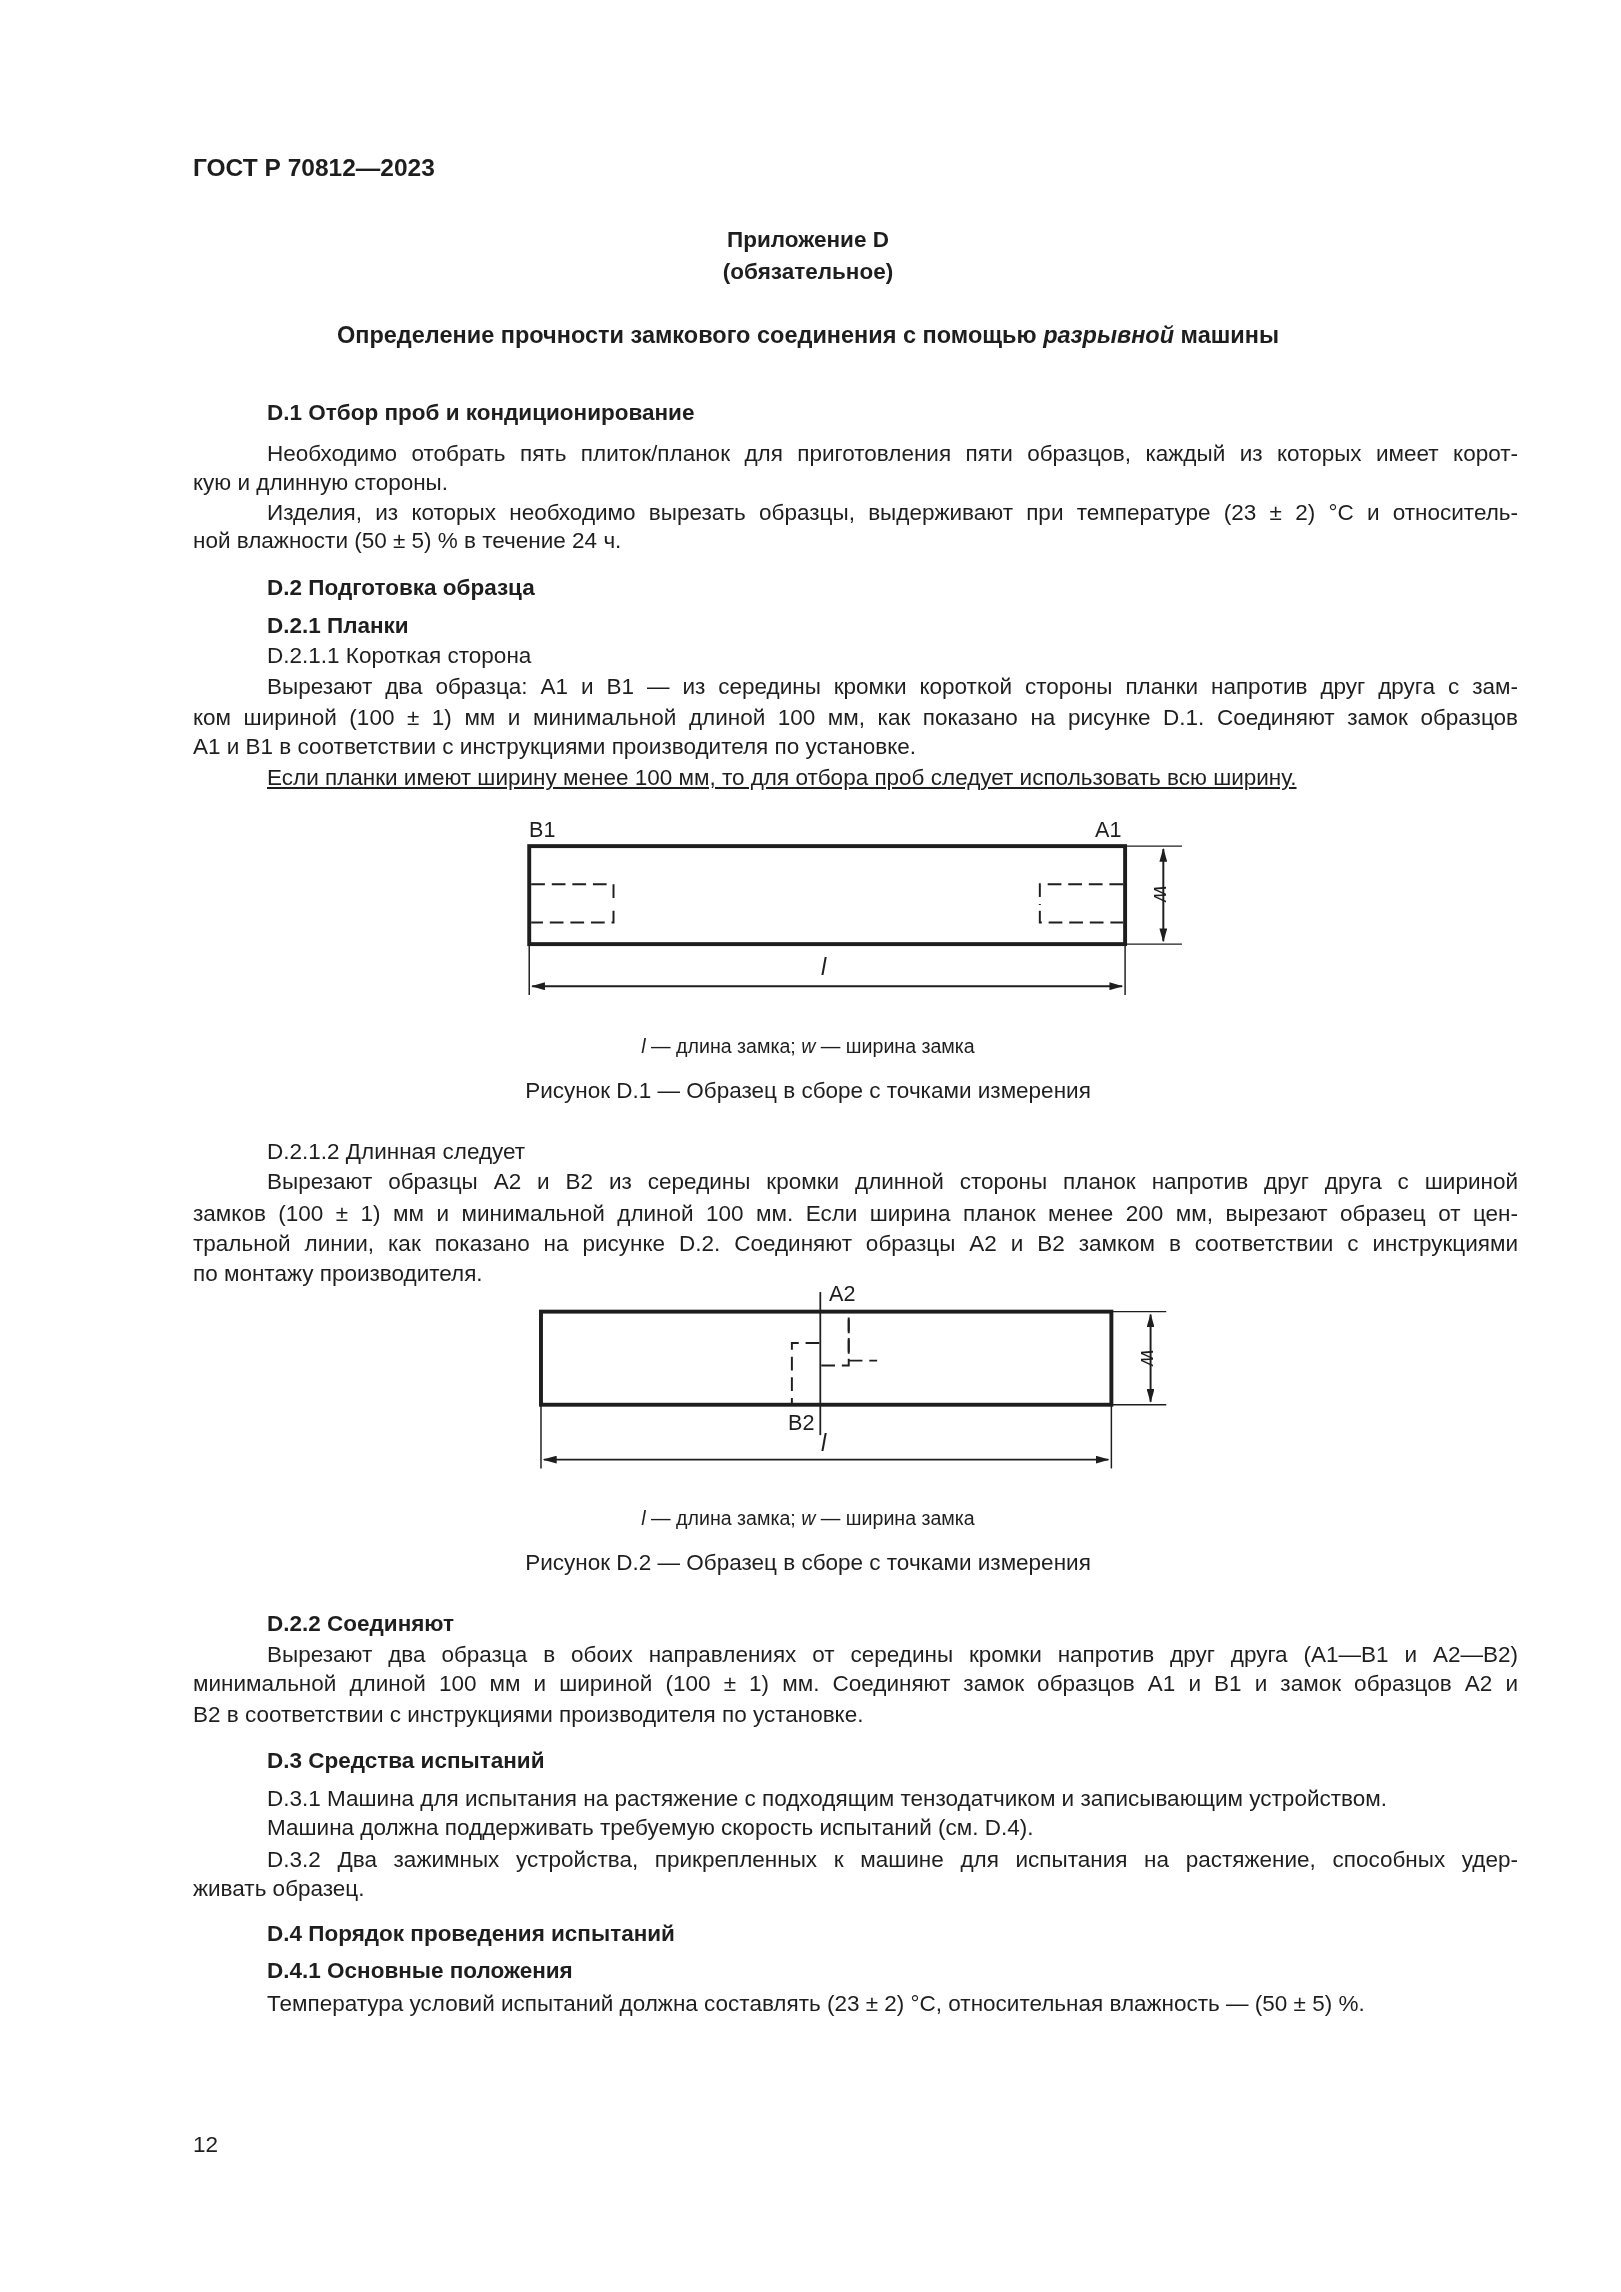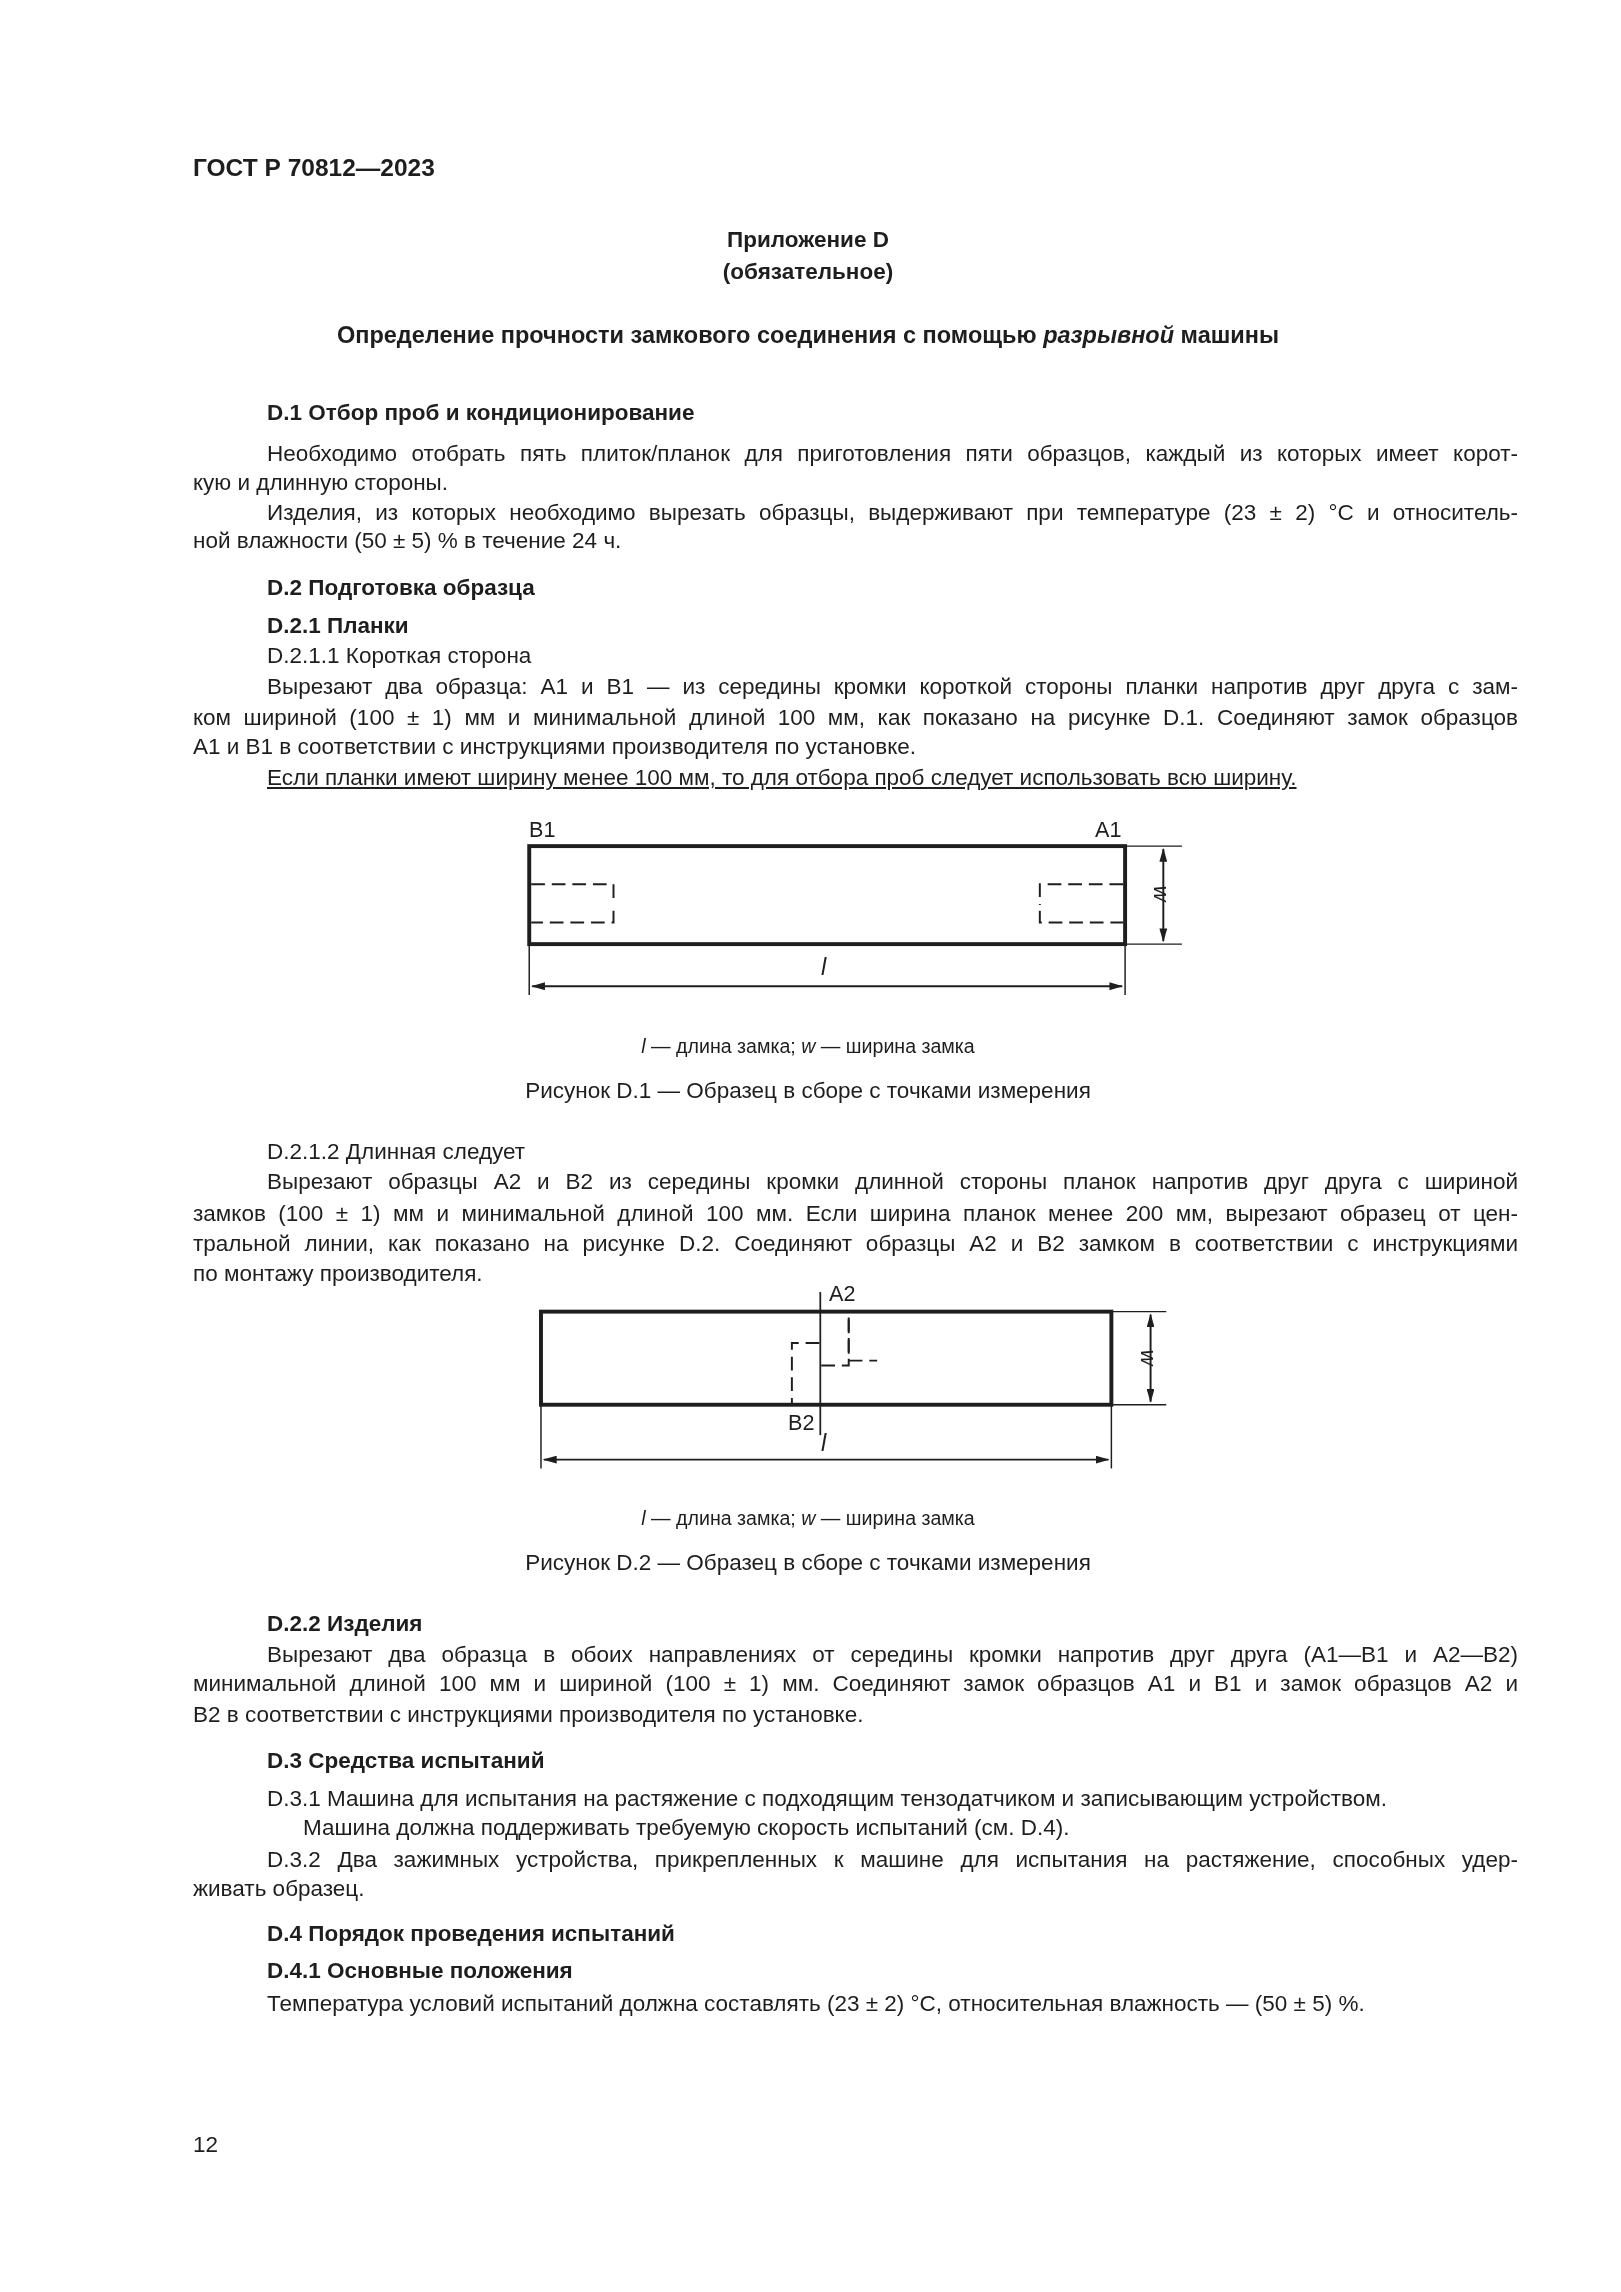--- a/index.html
+++ b/index.html
@@ -86,28 +86,28 @@
 <div class="t just" style="top:1229px;">тральной линии, как показано на рисунке D.2. Соединяют образцы А2 и В2 замком в соответствии с инструкциями</div>
 <div class="t l" style="top:1259px;">по монтажу производителя.</div>
 
 <div class="t" style="top:1279px;left:829px;font-size:21.6px;">A2</div>
 <div class="t" style="top:1408px;left:788px;font-size:21.6px;">B2</div>
 <div class="t" style="top:1343px;left:1139px;font-size:21.6px;font-style:italic;transform:rotate(90deg);transform-origin:center;width:19.6px;text-align:center;">w</div>
 <div class="t" style="top:1429px;left:821px;font-size:23.5px;font-style:italic;">l</div>
 <div class="t c small" style="top:1504px;"><i>l</i><span> — длина замка; </span><i>w</i><span> — ширина замка</span></div>
 <div class="t c" style="top:1548px;">Рисунок D.2 — Образец в сборе с точками измерения</div>
 
-<div class="t ind b" style="top:1609px;">D.2.2 Изделия</div>
+<div class="t ind b" style="top:1609px;">D.2.2 Соединяют</div>
 <div class="t just" style="top:1640px;padding-left:74px;box-sizing:border-box;">Вырезают два образца в обоих направлениях от середины кромки напротив друг друга (А1—В1 и А2—В2)</div>
 <div class="t just" style="top:1669px;">минимальной длиной 100 мм и шириной (100 ± 1) мм. Соединяют замок образцов А1 и В1 и замок образцов А2 и</div>
 <div class="t l" style="top:1700px;">В2 в соответствии с инструкциями производителя по установке.</div>
 
 <div class="t ind b" style="top:1746px;">D.3 Средства испытаний</div>
 <div class="t ind" style="top:1784px;text-align:right;">D.3.1 Машина для испытания на растяжение с подходящим тензодатчиком и записывающим устройством.</div>
-<div class="t ind" style="top:1813px;margin-left:36px;">Машина должна поддерживать требуемую скорость испытаний (см. D.4).</div>
+<div class="t ind" style="top:1813px;">Машина должна поддерживать требуемую скорость испытаний (см. D.4).</div>
 <div class="t just" style="top:1845px;padding-left:74px;box-sizing:border-box;">D.3.2 Два зажимных устройства, прикрепленных к машине для испытания на растяжение, способных удер-</div>
 <div class="t l" style="top:1874px;">живать образец.</div>
 
 <div class="t ind b" style="top:1919px;">D.4 Порядок проведения испытаний</div>
 <div class="t ind b" style="top:1956px;">D.4.1 Основные положения</div>
 <div class="t ind" style="top:1989px;text-align:right;">Температура условий испытаний должна составлять (23 ± 2) °С, относительная влажность — (50 ± 5) %.</div>
 
 <div class="t l" style="top:2130px;">12</div>
 
 

